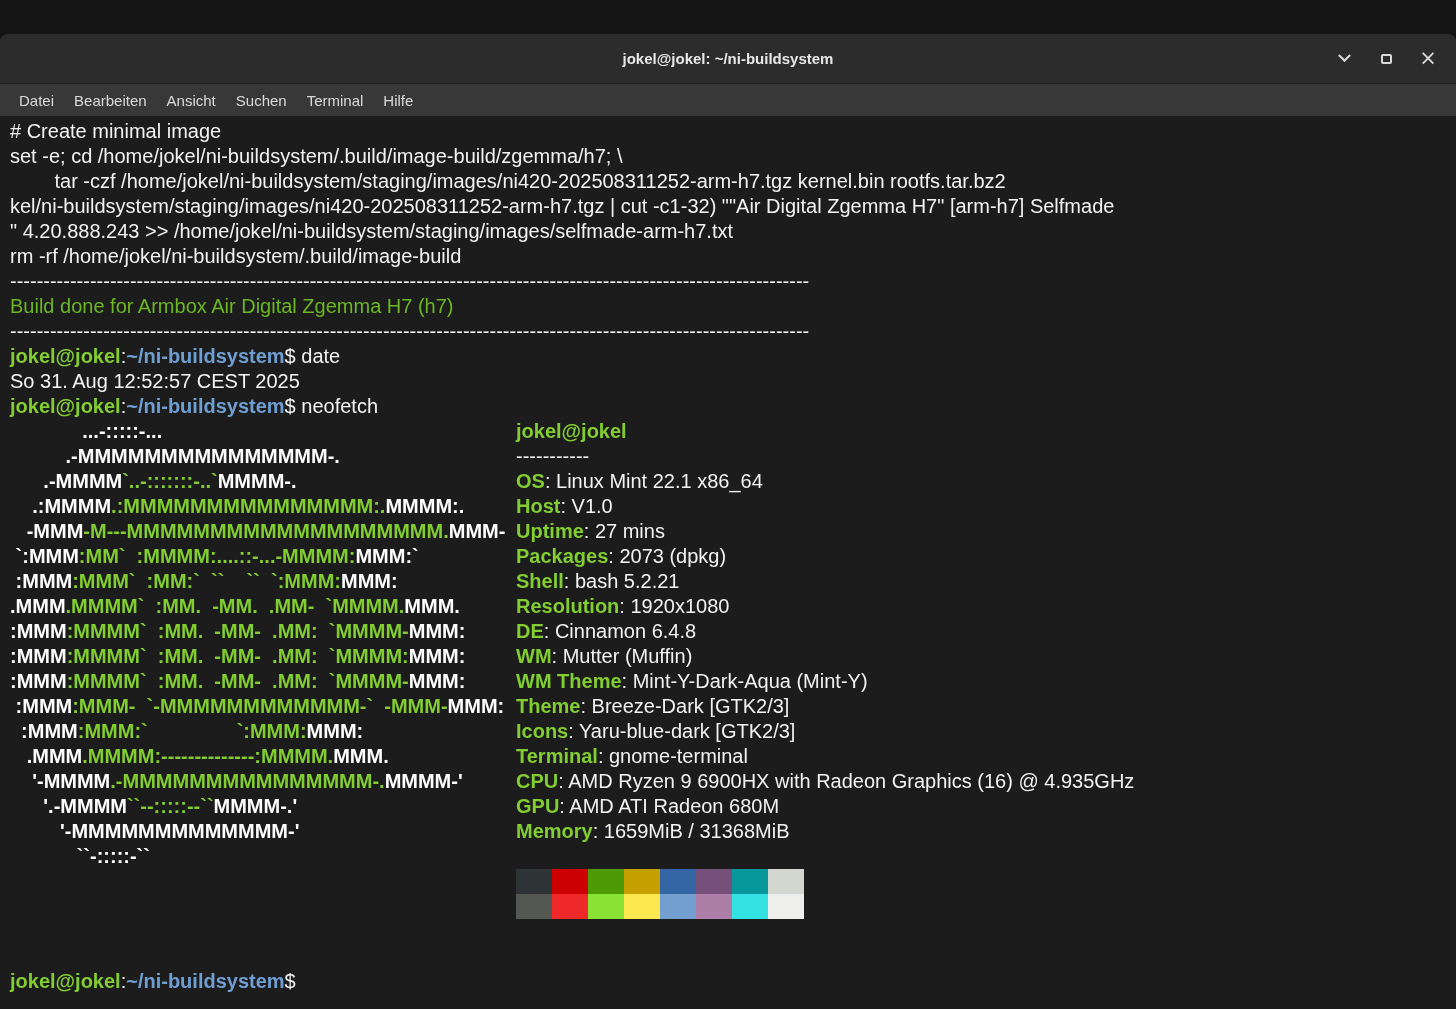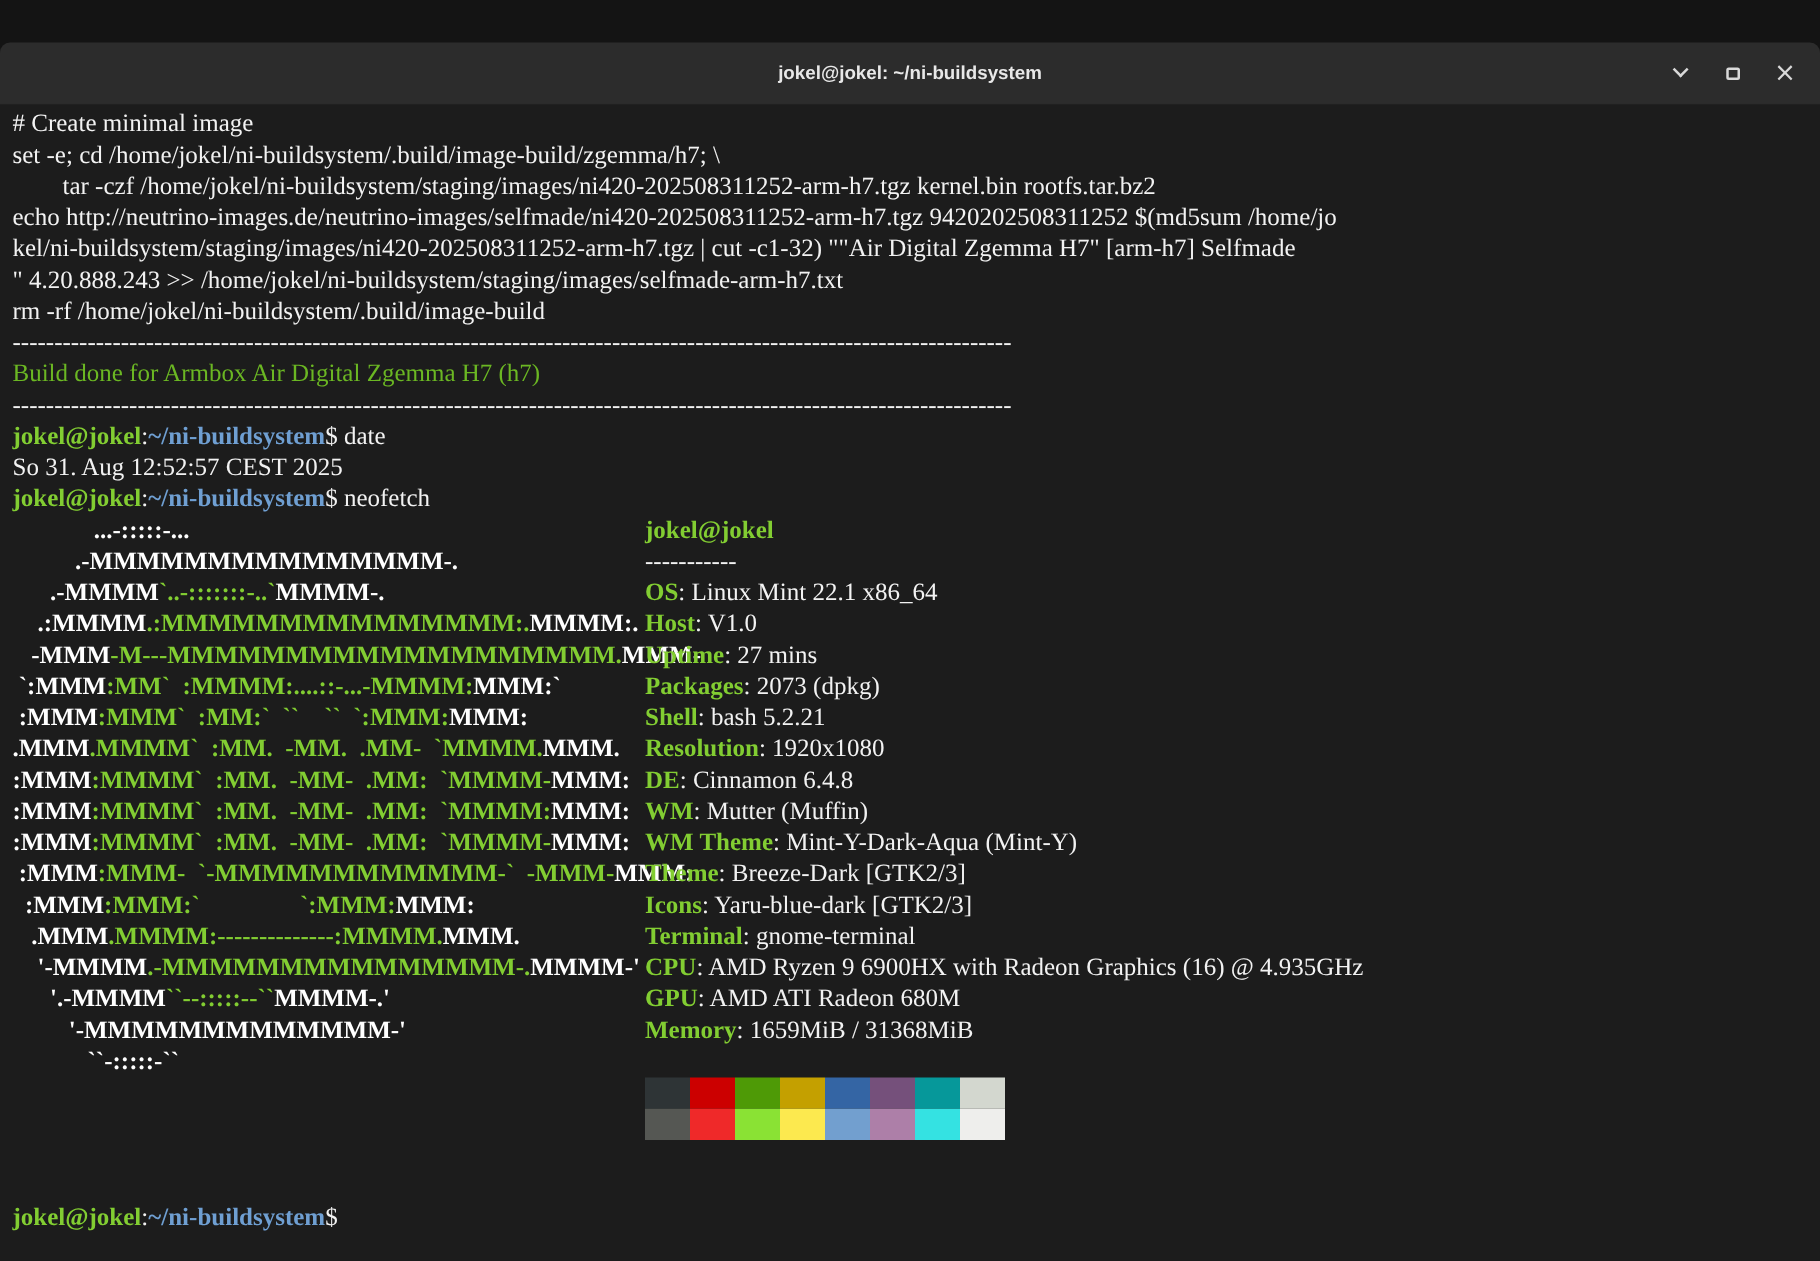--- a/index.html
+++ b/index.html
@@ -18,21 +18,21 @@
           border-bottom:2px solid #d9d9d9; transform:rotate(45deg) translate(-2px,-2px); }
   .sq { display:inline-block; width:11px; height:10px; border:2px solid #d9d9d9; border-radius:2px; }
   .x-glyph { font-size:21px; line-height:21px; color:#d9d9d9; font-family:"DejaVu Sans", sans-serif; }
   
   .menubar { height:32px; background:#383838; display:flex; align-items:center;
              padding-left:10px; gap:2px; }
   .menu-item { color:#dadada; font-size:15px; padding:4px 9px; cursor:default; border-radius:3px; }
   
   .terminal { flex:1; background:#1c1c1c; padding:3px 0 0 10px; overflow:hidden; }
   .term-line { white-space:pre; height:25px; line-height:25px;
-               font-family:Liberation Serif, serif; font-size:20px; }
+               font-family:Liberation Sans, sans-serif; font-size:20px; }
   .c-w  { color:#f2f2f2; }
   .c-g  { color:#6bb723; }
   .c-gb { color:#82cd32; font-weight:bold;margin-top:28px; }
   .c-bb { color:#6f9fd2; font-weight:bold; }
   .c-ab { color:#ffffff; font-weight:bold; }
   .neofetch { display:flex; }
   .art { width:506px; flex:0 0 506px; }
   .infocol { flex:1; }
   .palette-row { display:flex; height:25px; }
   .swatch { width:36px; height:25px; }
@@ -51,27 +51,34 @@
         </button>
       <button class="win-btn">
           <span class="sq"></span>
         </button>
       <button class="win-btn">
           <span class="x-glyph">×</span>
         </button>
     </div>
   </div>
 
+  <nav class="menubar" id="menubar">
+      <div class="menu-item">Datei</div>
+      <div class="menu-item">Bearbeiten</div>
+      <div class="menu-item">Ansicht</div>
+      <div class="menu-item">Suchen</div>
+      <div class="menu-item">Terminal</div>
+      <div class="menu-item">Hilfe</div>
+    </nav>
 
   <div class="terminal">
     <div id="scrollback">
         <div class="term-line"><span class="c-w"># Create minimal image</span></div>
         <div class="term-line"><span class="c-w">set -e; cd /home/jokel/ni-buildsystem/.build/image-build/zgemma/h7; \</span></div>
         <div class="term-line"><span class="c-w">        tar -czf /home/jokel/ni-buildsystem/staging/images/ni420-202508311252-arm-h7.tgz kernel.bin rootfs.tar.bz2</span></div>
-        <div class="term-line"><span class="c-w">echo http://neutrino-images.de/neutrino-images/selfmade/ni420-202508311252-arm-h7.tgz 9420202508311252 $(md5sum /home/jo</span></div>
         <div class="term-line"><span class="c-w">kel/ni-buildsystem/staging/images/ni420-202508311252-arm-h7.tgz | cut -c1-32) ""Air Digital Zgemma H7" [arm-h7] Selfmade</span></div>
         <div class="term-line"><span class="c-w">" 4.20.888.243 &gt;&gt; /home/jokel/ni-buildsystem/staging/images/selfmade-arm-h7.txt</span></div>
         <div class="term-line"><span class="c-w">rm -rf /home/jokel/ni-buildsystem/.build/image-build</span></div>
         <div class="term-line"><span class="c-w">------------------------------------------------------------------------------------------------------------------------</span></div>
         <div class="term-line"><span class="c-g">Build done for Armbox Air Digital Zgemma H7 (h7)</span></div>
         <div class="term-line"><span class="c-w">------------------------------------------------------------------------------------------------------------------------</span></div>
         <div class="term-line"><span class="c-gb">jokel@jokel</span><span class="c-w">:</span><span class="c-bb">~/ni-buildsystem</span><span class="c-w">$ date</span></div>
         <div class="term-line"><span class="c-w">So 31. Aug 12:52:57 CEST 2025</span></div>
         <div class="term-line"><span class="c-gb">jokel@jokel</span><span class="c-w">:</span><span class="c-bb">~/ni-buildsystem</span><span class="c-w">$ neofetch</span></div>
       </div>

